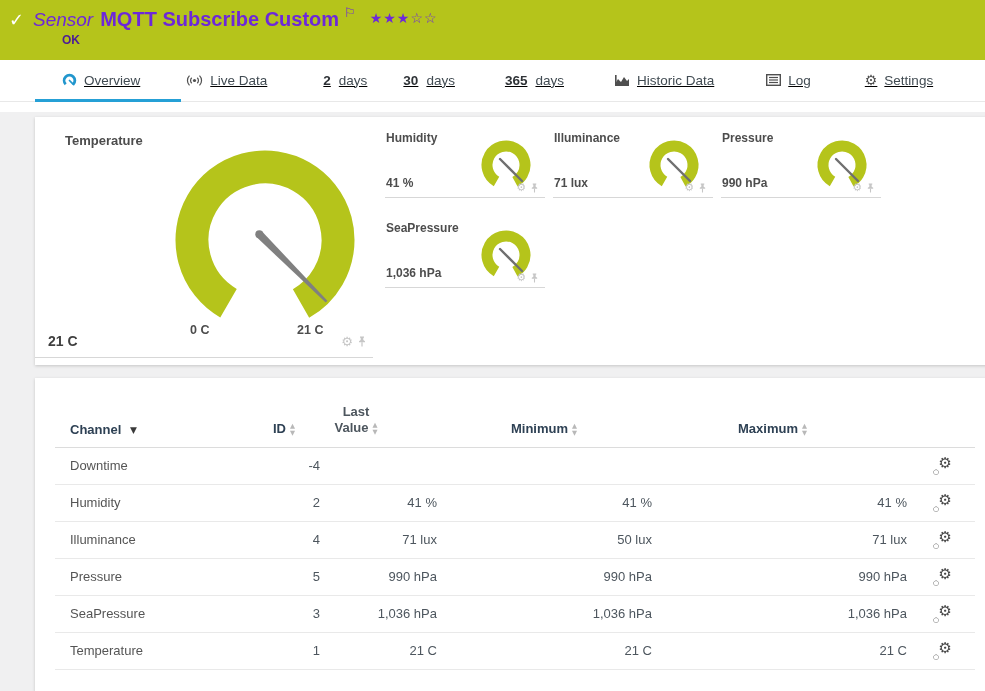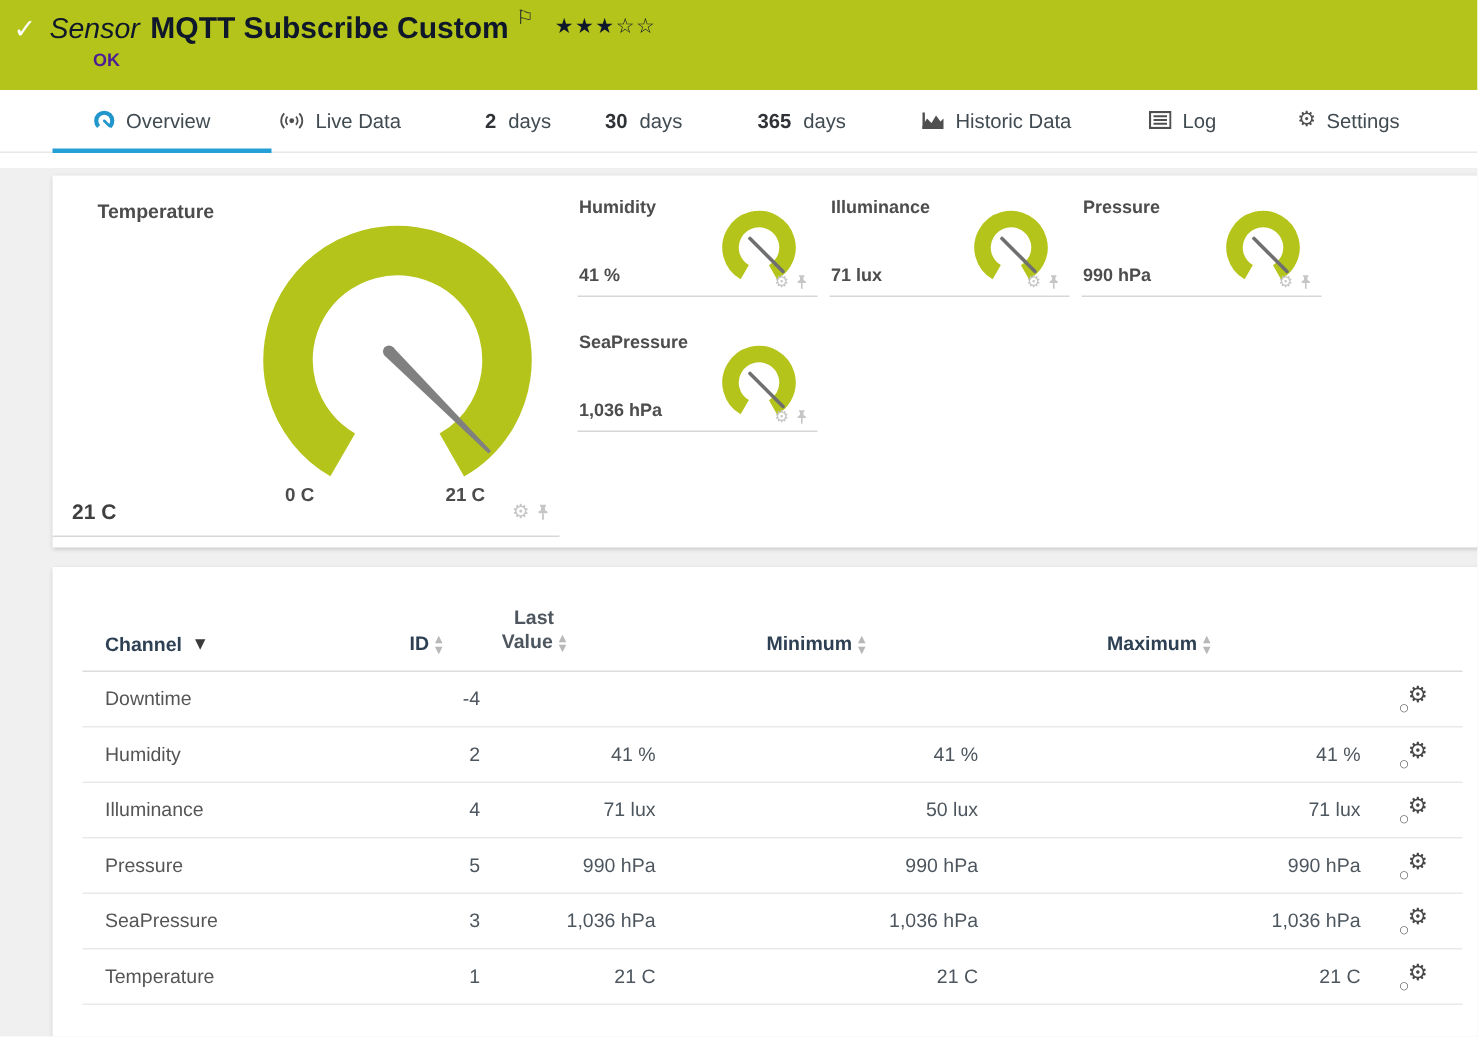--- a/index.html
+++ b/index.html
@@ -2,31 +2,31 @@
 <html><head>
 <meta charset="utf-8">
 <style>
   html,body{margin:0;padding:0;}
   body{font-family:"Liberation Sans","DejaVu Sans",sans-serif;}
   .viewport{position:relative;width:985px;height:691px;overflow:hidden;background:#fff;}
 
   
   .hdr{position:absolute;top:0;left:0;width:100%;height:60px;background:#b5c41b;}
   .hdr-check{position:absolute;left:9px;top:9px;color:#fff;font-size:18px;font-weight:bold;font-family:"DejaVu Sans",sans-serif;}
-  .hdr-line{position:absolute;left:33px;top:5px;color:#0f172a;white-space:nowrap;}
+  .hdr-line{position:absolute;left:33px;top:5px;color:#6d28d9;white-space:nowrap;}
   .hdr-type{font-style:italic;font-size:19px;font-weight:400;margin-right:7px;}
   .hdr-title{font-size:20px;font-weight:700;}
   .hdr-flag{font-size:13px;vertical-align:9px;margin-left:5px;font-family:"DejaVu Sans",sans-serif;}
   .hdr-stars{margin-left:14px;font-size:14px;letter-spacing:1px;vertical-align:3px;font-family:"DejaVu Sans",sans-serif;cursor:pointer;}
   .hdr-status{position:absolute;left:62px;top:33px;color:#4c1d95;font-size:12px;font-weight:700;}
 
   
   .tabs{position:absolute;top:60px;left:0;width:985px;height:52px;background:#fff;}
   .tabs .hairline{position:absolute;left:0;top:41px;width:100%;height:1px;background:#e8e8e8;}
-  .tabrow{display:flex;align-items:center;height:40px;padding-left:50px;}
+  .tabrow{display:flex;align-items:center;height:40px;padding-left:50px;text-decoration:underline;}
   .tab{display:flex;align-items:center;gap:7px;font-size:13.5px;color:#414b52;cursor:pointer;white-space:nowrap;}
   .tab b{color:#2f3337;font-weight:700;margin-right:1px;}
   .t-ovw{margin-left:12px;} .t-live{margin-left:46px;} .t-2d{margin-left:56px;}
   .t-30d{margin-left:36px;} .t-365d{margin-left:50px;} .t-hist{margin-left:50px;text-align:center;}
   .t-log{margin-left:52px;} .t-set{margin-left:54px;}
   .tab .gear-glyph{font-size:14px;color:#4f4f4f;font-family:"DejaVu Sans",sans-serif;}
   .tab-underline{position:absolute;left:35px;top:39px;width:146px;height:3px;background:#25a0d6;}
 
   
   .content{position:absolute;top:112px;left:0;width:985px;height:579px;background:#f0f0f1;overflow:hidden;}

